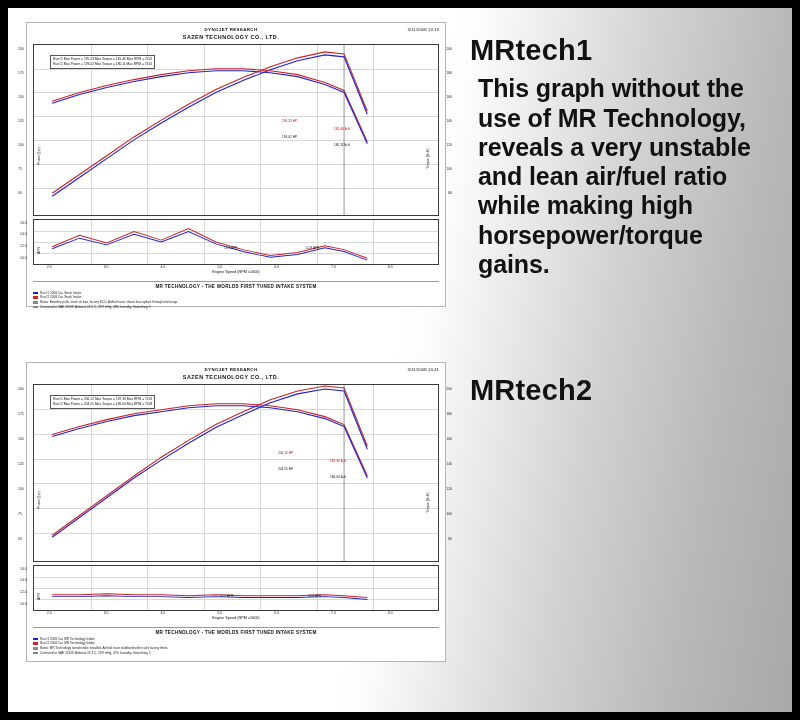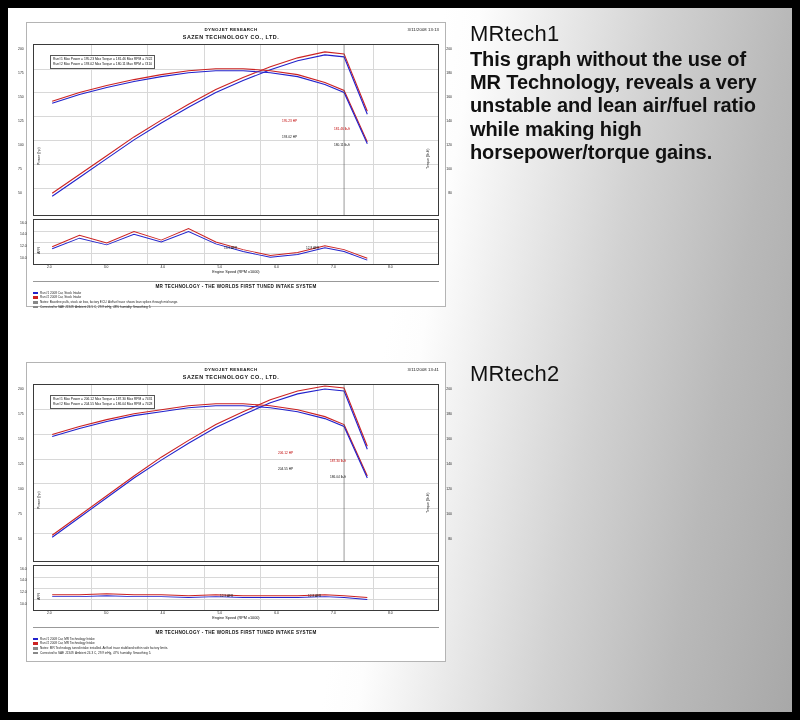--- a/index.html
+++ b/index.html
@@ -165,33 +165,33 @@
   .sw-blue { background: #2222cc; }
   .sw-red { background: #cc2222; }
   .sw-gray { background: #888; }
 
   .text-wrap {
     flex: 1 1 auto;
     padding: 6px 14px 0 10px;
     box-sizing: border-box;
   }
   .text-title {
-    font-size: 22px;
-    font-weight: normal;
+    font-size: 29px;
+    font-weight: bold;
     color: #111;
     letter-spacing: .2px;
-    margin: 0 0 1px 0;
+    margin: 12px 0 1px 0;
     line-height: 1.12;
   }
   .text-body {
-    font-size: 20px;
+    font-size: 25px;
     font-weight: bold;
     color: #111;
     line-height: 1.17;
-    margin: 0;
+    margin: 8px;
     letter-spacing: -0.1px;
   }
 </style>
 </head>
 <body>
 
 <div class="page">
   <div class="frame">
 
     <div class="panel panel-top">

